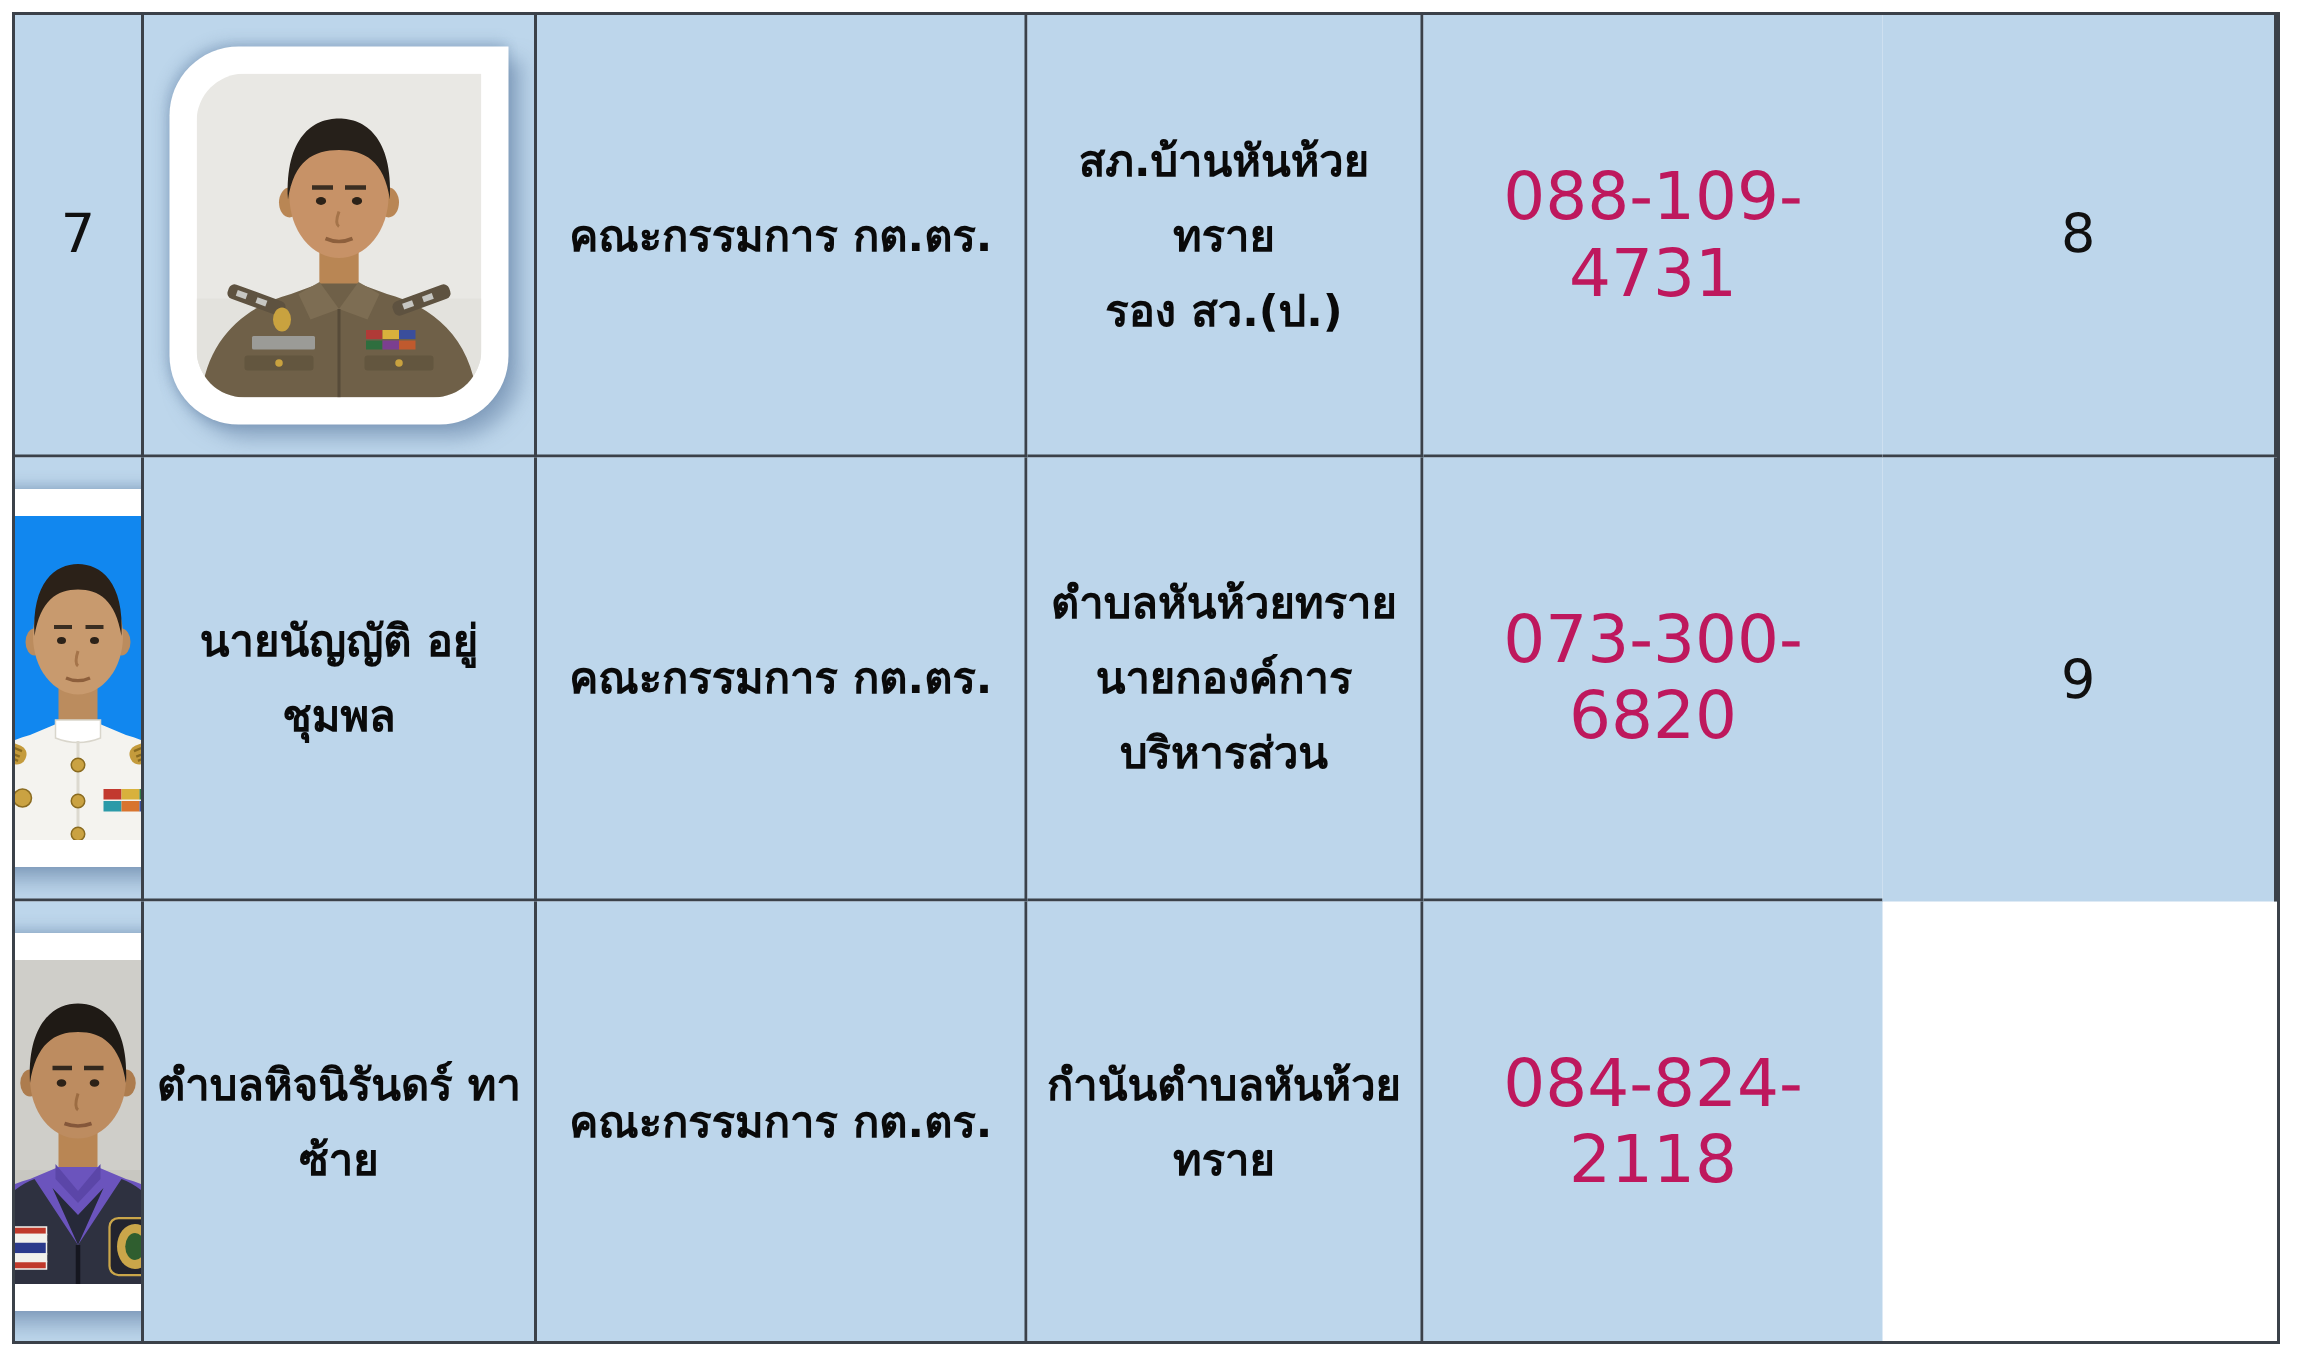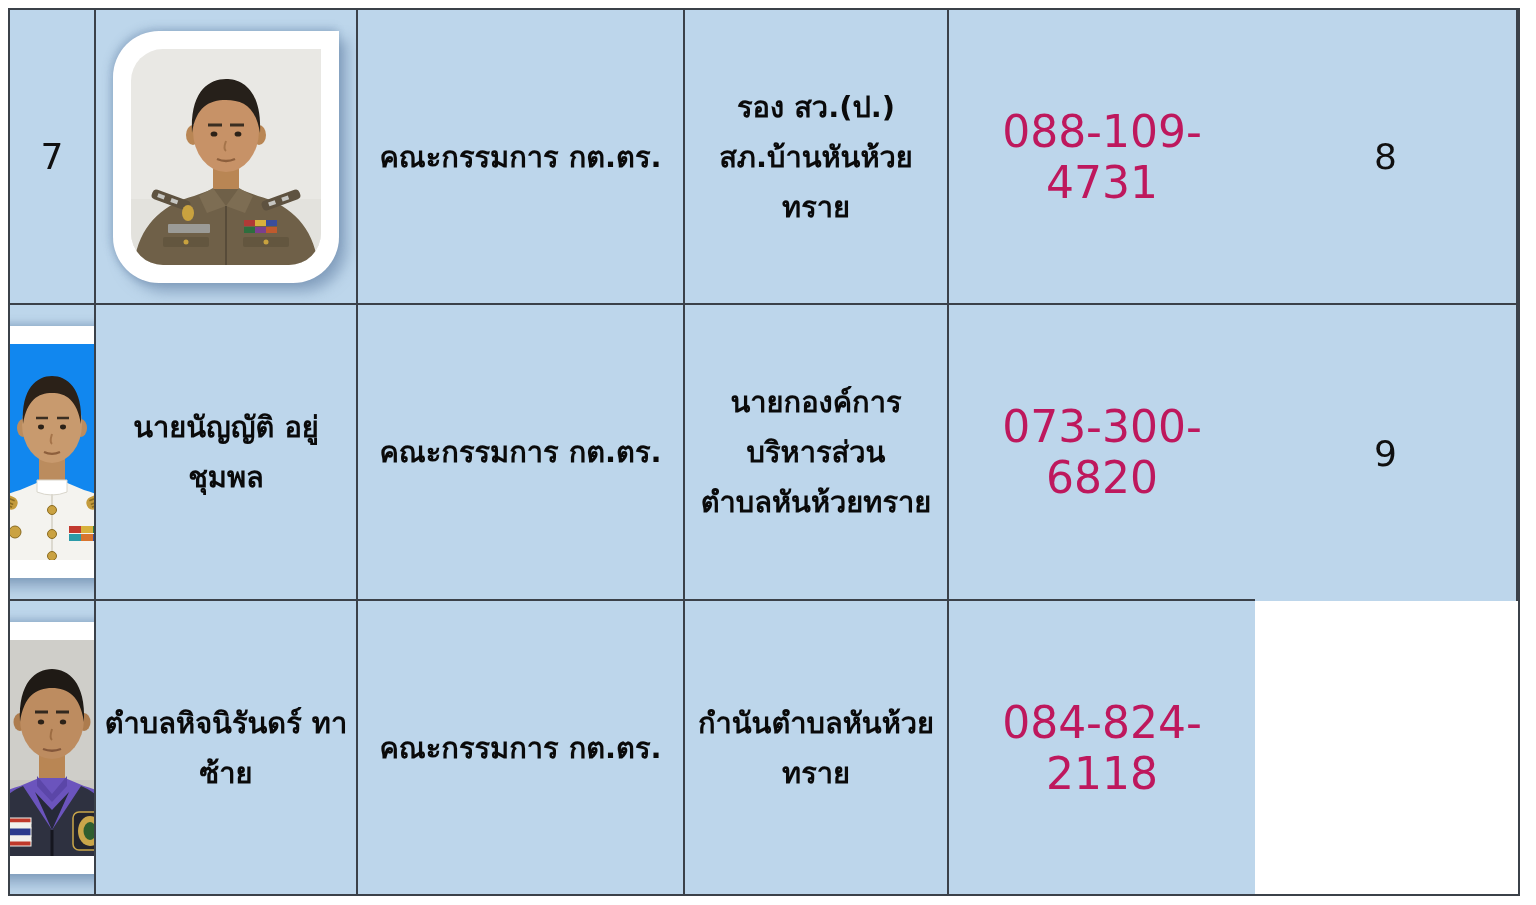--- a/index.html
+++ b/index.html
@@ -103,22 +103,22 @@
             <path d="M95,92 q-3,8 0,10" stroke="#a5744a" stroke-width="2" fill="none"></path>
             <path d="M86,110 q9,4 18,0" stroke="#8d5f3c" stroke-width="2.4" fill="none"></path>
           </svg>
         </div>
       </div>
     </div>
     <div class="cell">
       <span class="thai">คณะกรรมการ กต.ตร.</span>
     </div>
     <div class="cell">
+      <span class="thai">สภ.บ้านหันห้วยทราย</span>
       <span class="thai">รอง สว.(ป.)</span>
-      <span class="thai">สภ.บ้านหันห้วยทราย</span>
     </div>
     <div class="cell last-col">
       <span class="phone">088-109-4731</span>
     </div>
 
     <div class="cell">
       <span class="num">8</span>
     </div>
     <div class="cell">
       <div class="frame">
@@ -162,22 +162,22 @@
         </div>
       </div>
     </div>
     <div class="cell">
       <span class="thai">นายนัญญัติ อยู่ชุมพล</span>
     </div>
     <div class="cell">
       <span class="thai">คณะกรรมการ กต.ตร.</span>
     </div>
     <div class="cell">
+      <span class="thai">ตำบลหันห้วยทราย</span>
       <span class="thai">นายกองค์การบริหารส่วน</span>
-      <span class="thai">ตำบลหันห้วยทราย</span>
     </div>
     <div class="cell last-col">
       <span class="phone">073-300-6820</span>
     </div>
 
     <div class="cell last-row">
       <span class="num">9</span>
     </div>
     <div class="cell last-row">
       <div class="frame">

